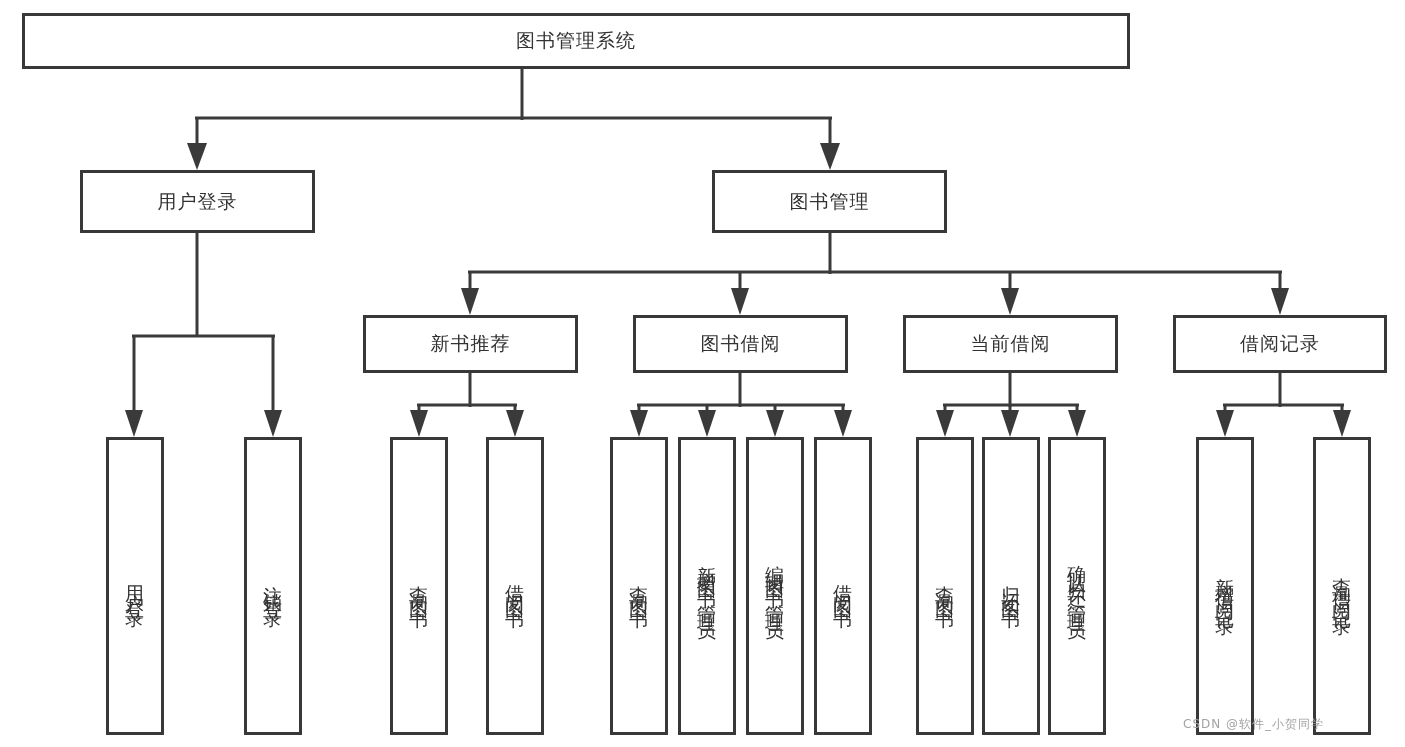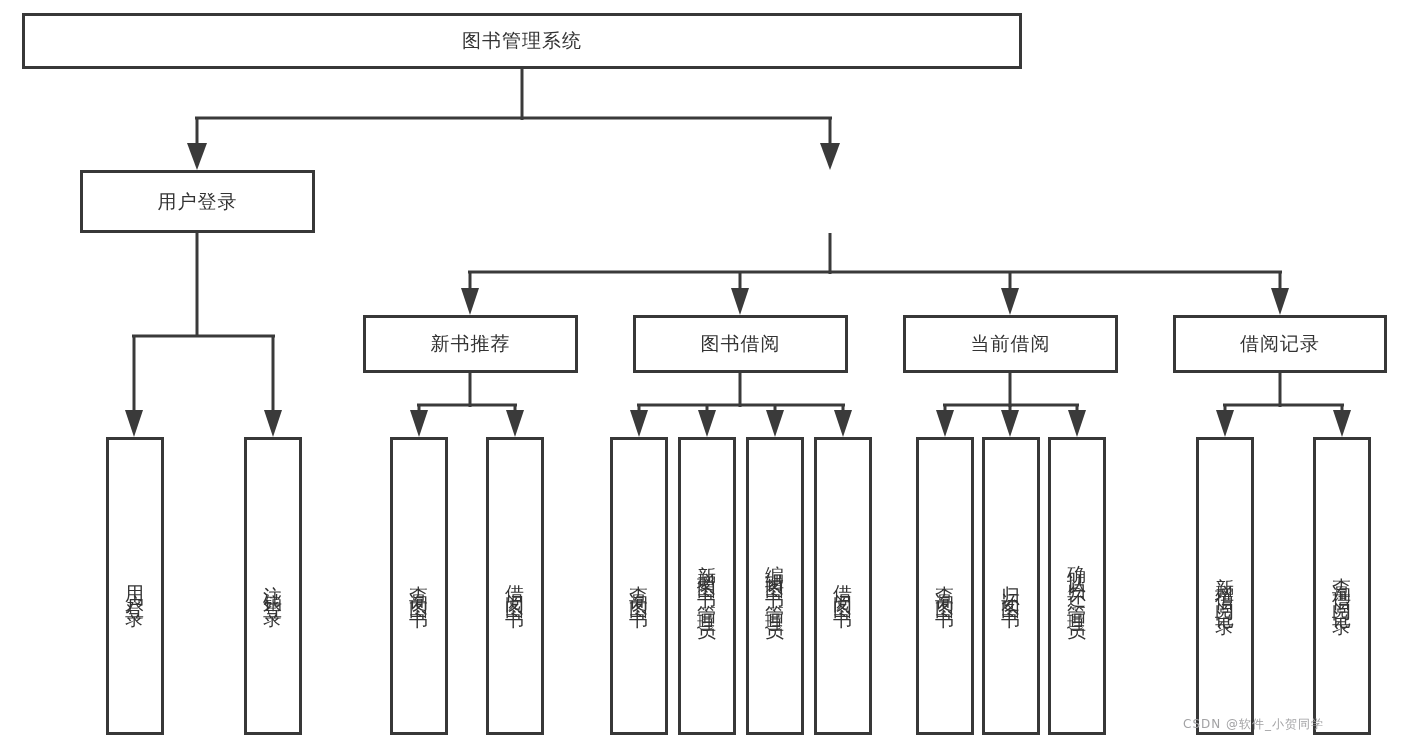--- a/index.html
+++ b/index.html
@@ -116,26 +116,29 @@
       <polygon points="766,410 784,410 775,437"></polygon>
       <polygon points="834,410 852,410 843,437"></polygon>
       <polygon points="936,410 954,410 945,437"></polygon>
       <polygon points="1001,410 1019,410 1010,437"></polygon>
       <polygon points="1068,410 1086,410 1077,437"></polygon>
       <polygon points="1216,410 1234,410 1225,437"></polygon>
       <polygon points="1333,410 1351,410 1342,437"></polygon>
     </g>
   </svg>
 
-  <div class="box" style="left:22px; top:13px; width:1000px; height:56px;">
+  <div class="box" style="left:22px; top:13px; width:1108px; height:56px;">
     <span class="hlabel">图书管理系统</span>
   </div>
 
   <div class="box" style="left:80px; top:170px; width:235px; height:63px;">
     <span class="hlabel">用户登录</span>
+  </div>
+  <div class="box" style="left:712px; top:170px; width:235px; height:63px;">
+    <span class="hlabel">图书管理</span>
   </div>
 
   <div class="box" style="left:363px; top:315px; width:215px; height:58px;justify-content:center;">
     <span class="hlabel">新书推荐</span>
   </div>
   <div class="box" style="left:903px; top:315px; width:215px; height:58px;">
     <span class="hlabel">当前借阅</span>
   </div>
   <div class="box" style="left:633px; top:315px; width:215px; height:58px;">
     <span class="hlabel">图书借阅</span>

